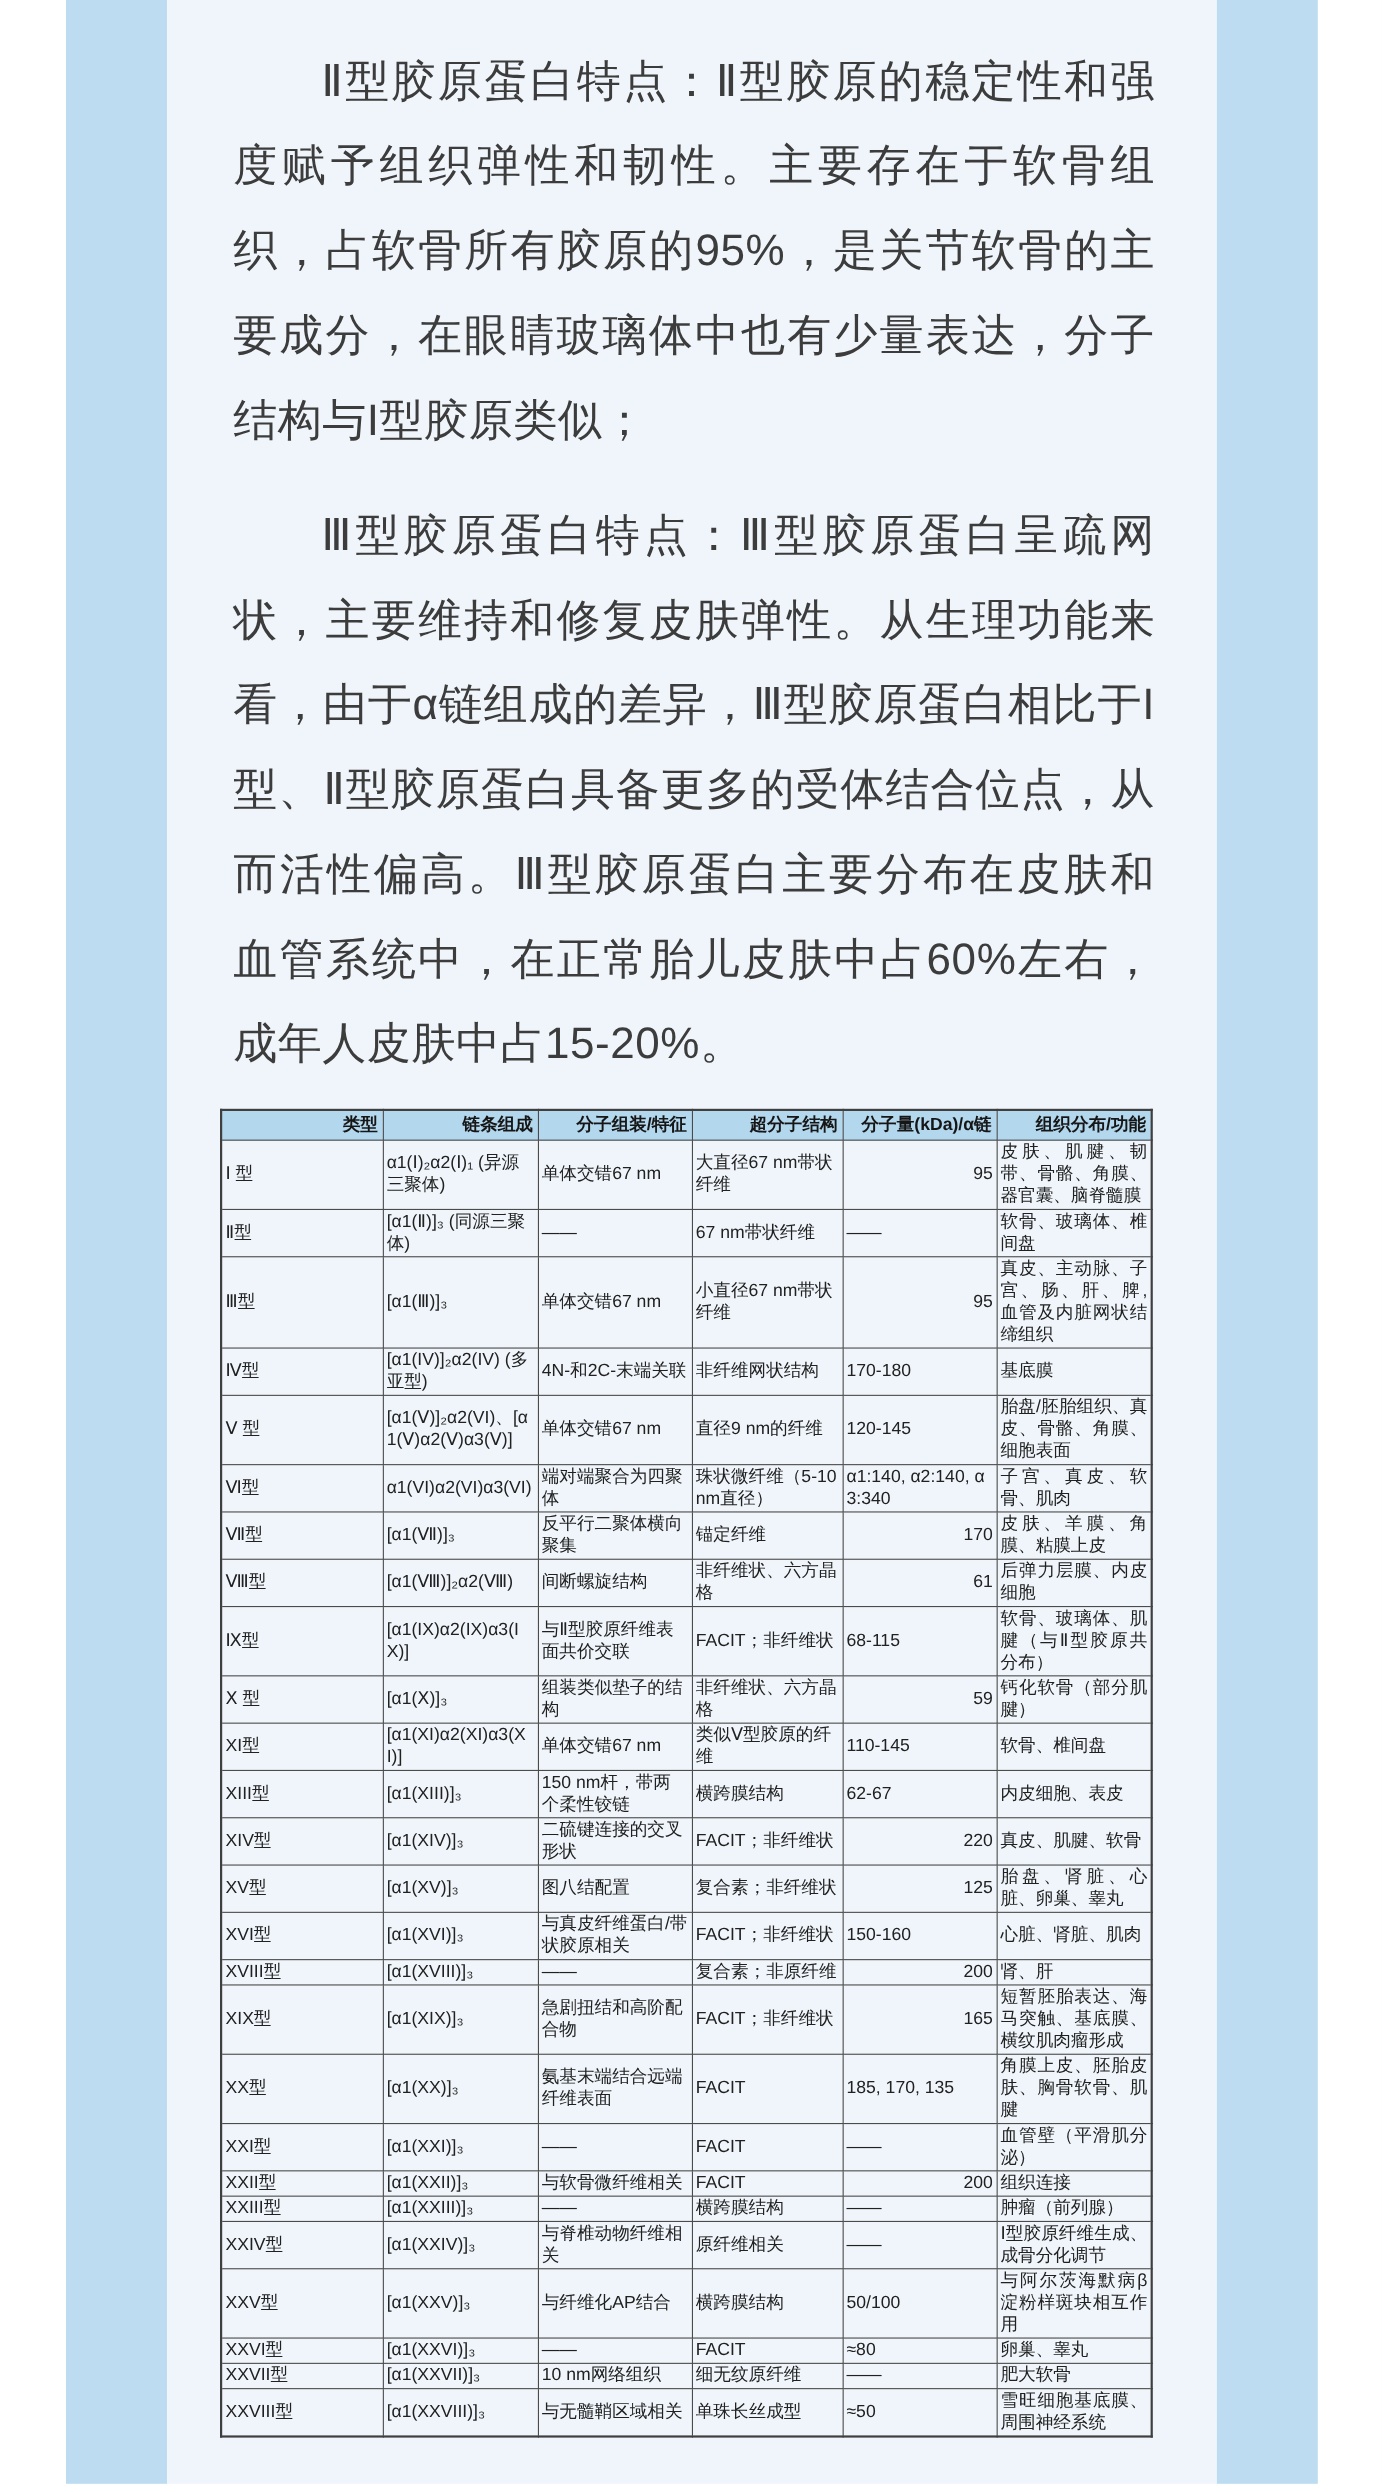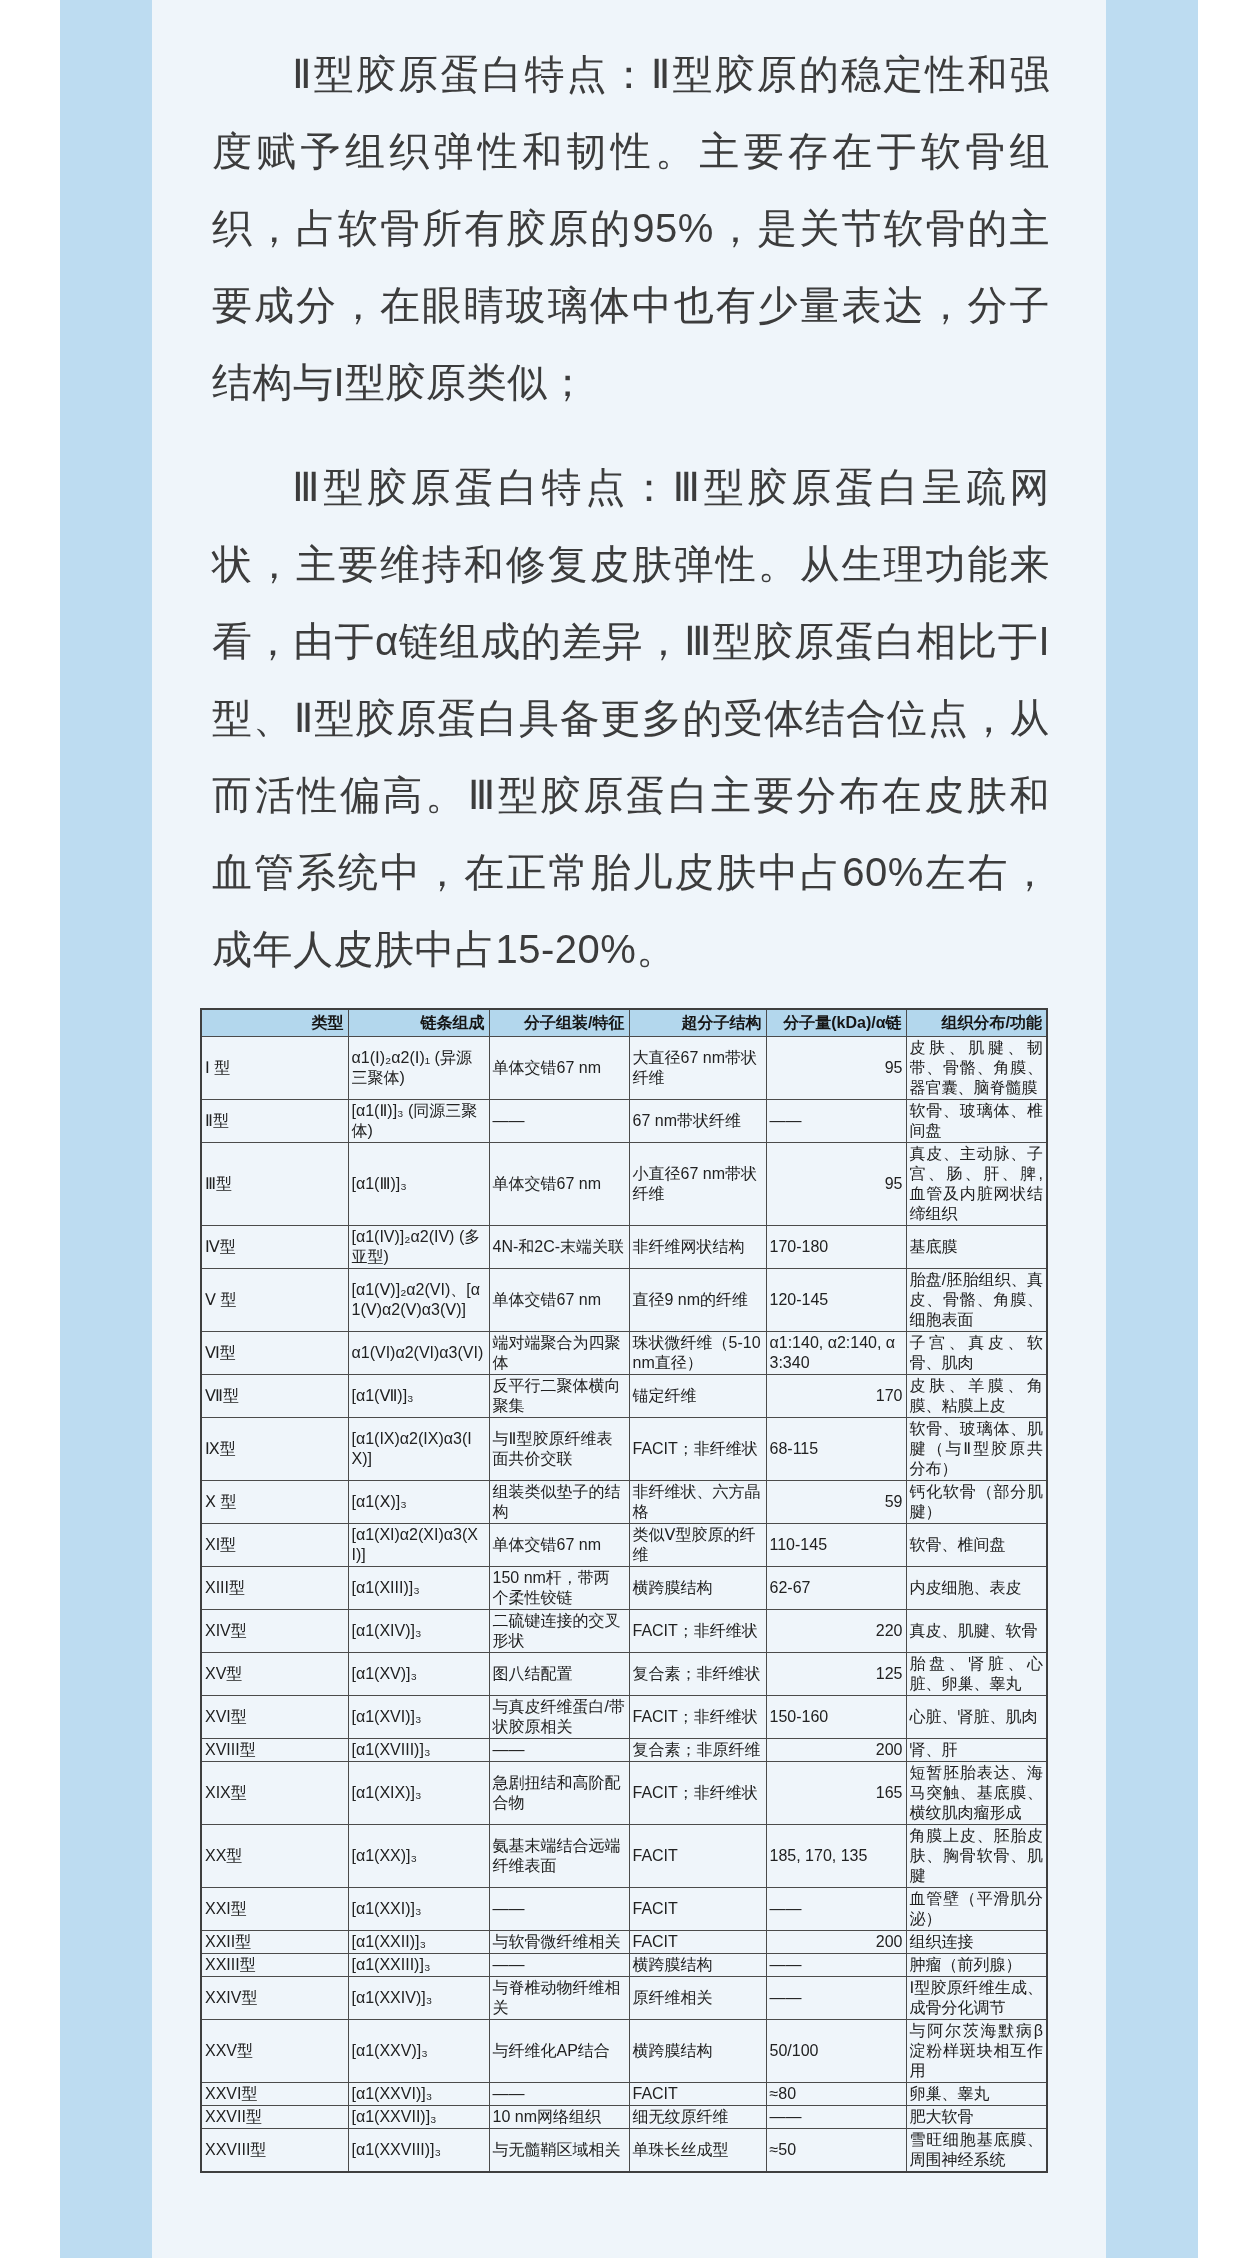--- a/index.html
+++ b/index.html
@@ -137,20 +137,28 @@
       </tr>
           <tr>
         <td class="col-type">Ⅶ型</td>
         <td class="col-chain">[α1(Ⅶ)]₃</td>
         <td class="col-assembly">反平行二聚体横向聚集</td>
         <td class="col-structure">锚定纤维</td>
         <td class="col-weight num-right">170</td>
         <td class="col-tissue">皮肤、羊膜、角膜、粘膜上皮</td>
       </tr>
           <tr>
+        <td class="col-type">Ⅷ型</td>
+        <td class="col-chain">[α1(Ⅷ)]₂α2(Ⅷ)</td>
+        <td class="col-assembly">间断螺旋结构</td>
+        <td class="col-structure">非纤维状、六方晶格</td>
+        <td class="col-weight num-right">61</td>
+        <td class="col-tissue">后弹力层膜、内皮细胞</td>
+      </tr>
+          <tr>
         <td class="col-type">Ⅸ型</td>
         <td class="col-chain">[α1(IX)α2(IX)α3(IX)]</td>
         <td class="col-assembly">与Ⅱ型胶原纤维表面共价交联</td>
         <td class="col-structure">FACIT；非纤维状</td>
         <td class="col-weight">68-115</td>
         <td class="col-tissue">软骨、玻璃体、肌腱（与Ⅱ型胶原共分布）</td>
       </tr>
           <tr>
         <td class="col-type">Ⅹ 型</td>
         <td class="col-chain">[α1(Ⅹ)]₃</td>

